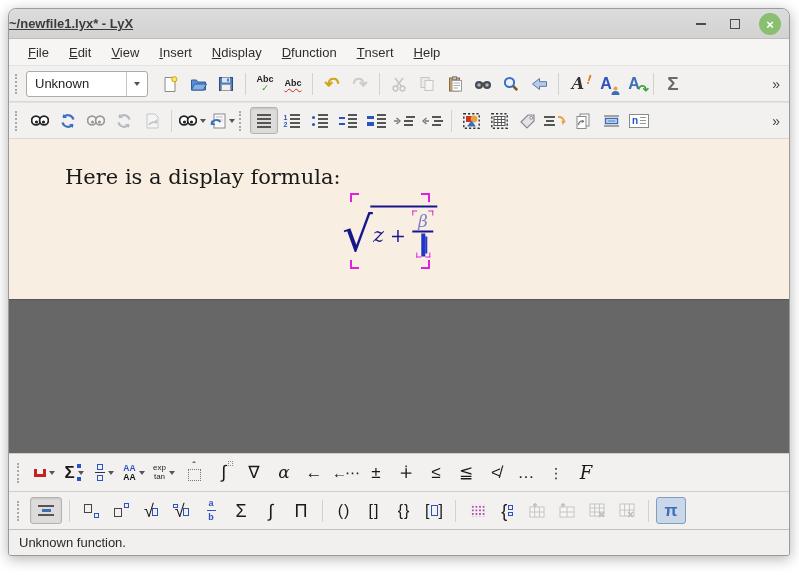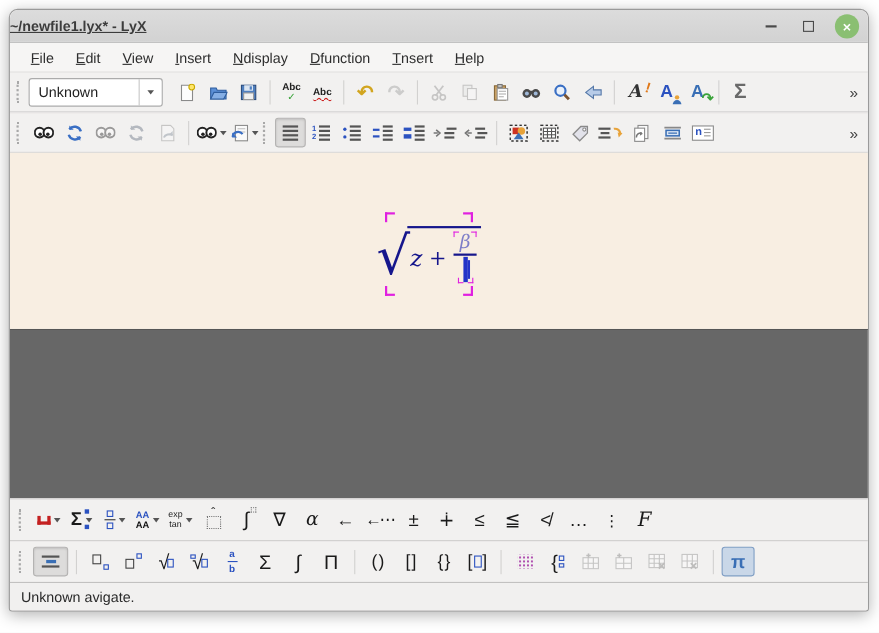--- a/index.html
+++ b/index.html
@@ -473,20 +473,21 @@
             <i style="width:6px;height:1.5px;background:#999"></i>
             <i style="width:6px;height:1.5px;background:#999"></i>
             <i style="width:6px;height:1.5px;background:#999"></i>
           </span>
       </span>
     </div>
     <div class="overflow">»</div>
   </div>
 
   <div class="docarea">
+    <div class="para">Here is a display formula:</div>
     <div class="inset">
       <span class="corner c-tl"></span>
       <span class="corner c-tr"></span>
       <span class="corner c-bl"></span>
       <span class="corner c-br"></span>
       <div class="formula">
         <span class="rad">√</span>
         <span class="radicand">
           <span class="mvar">z</span>
           <span class="mop">+</span>
@@ -705,16 +706,16 @@
           <path d="M9 9 l5 5 M14 9 l-5 5" stroke="#777" stroke-width="1.6"></path>
         </svg>
     </div>
     <div class="sep"></div>
     <div class="tbtn pi-btn" style="width:30px">
       <span class="glyph">π</span>
     </div>
   </div>
 
   <div class="statusbar">
-    <span>Unknown avigate.</span>
+    <span>Unknown function.</span>
   </div>
 
 </div>
 
 </body></html>

